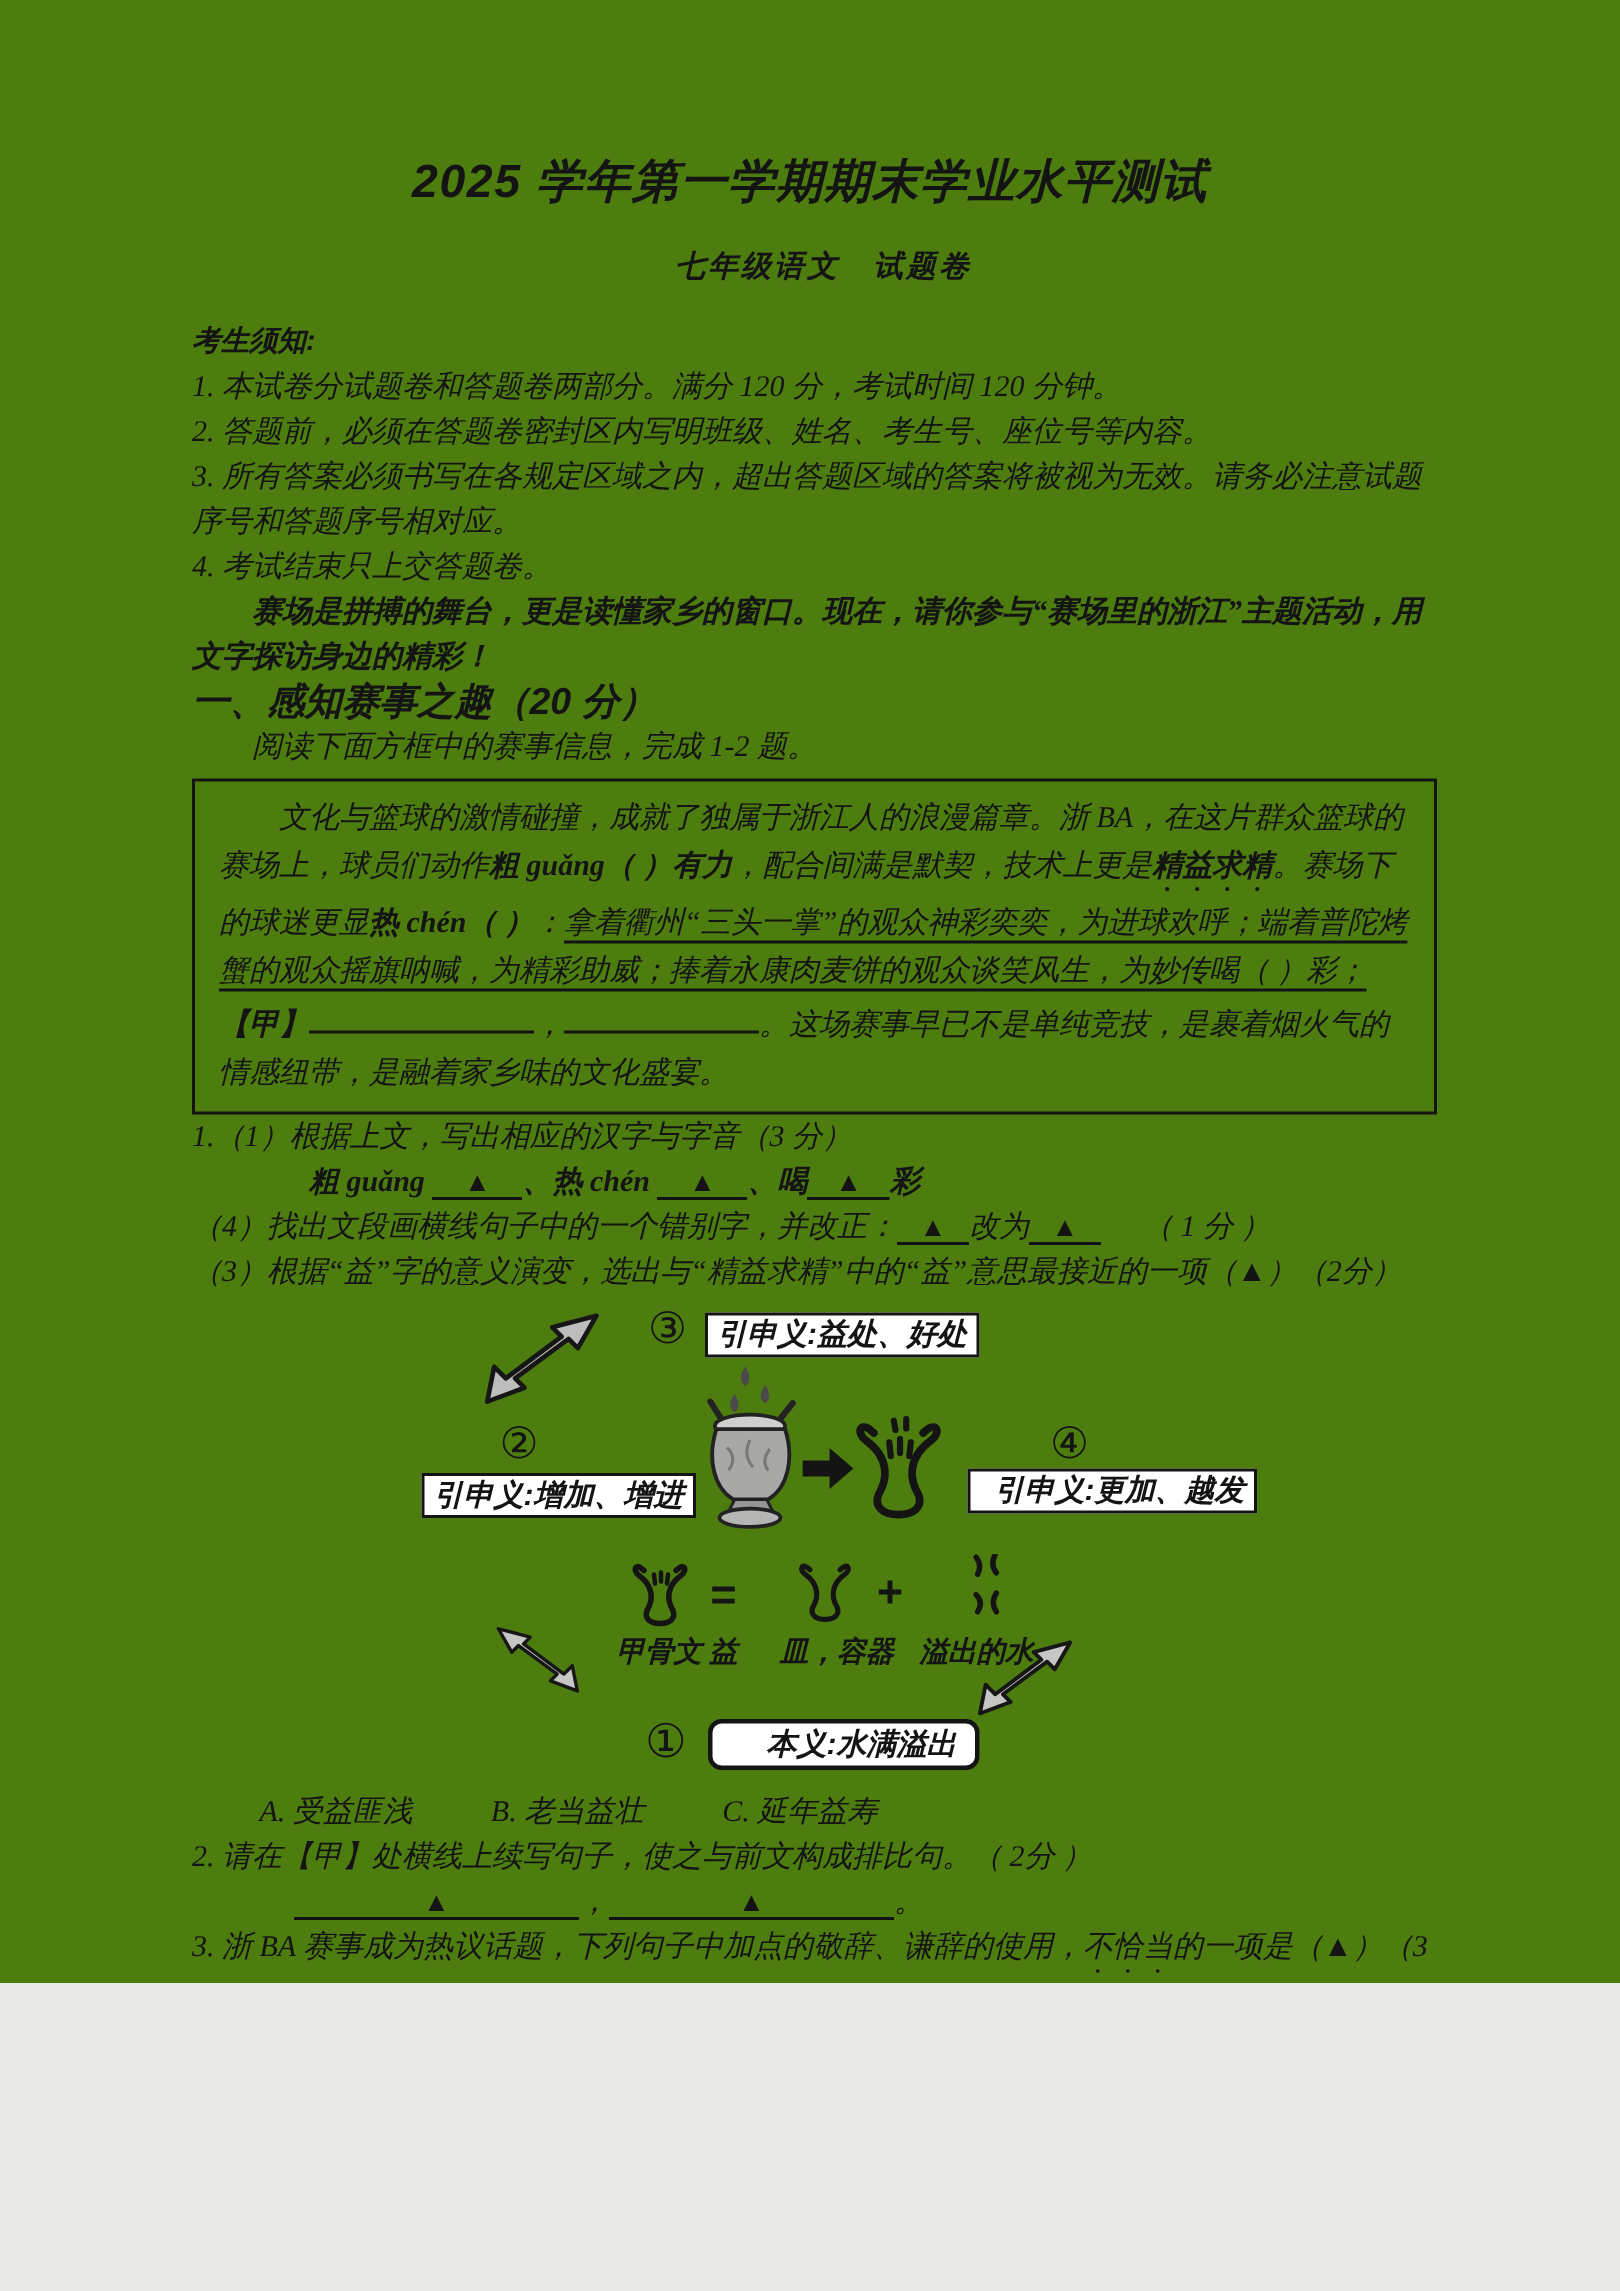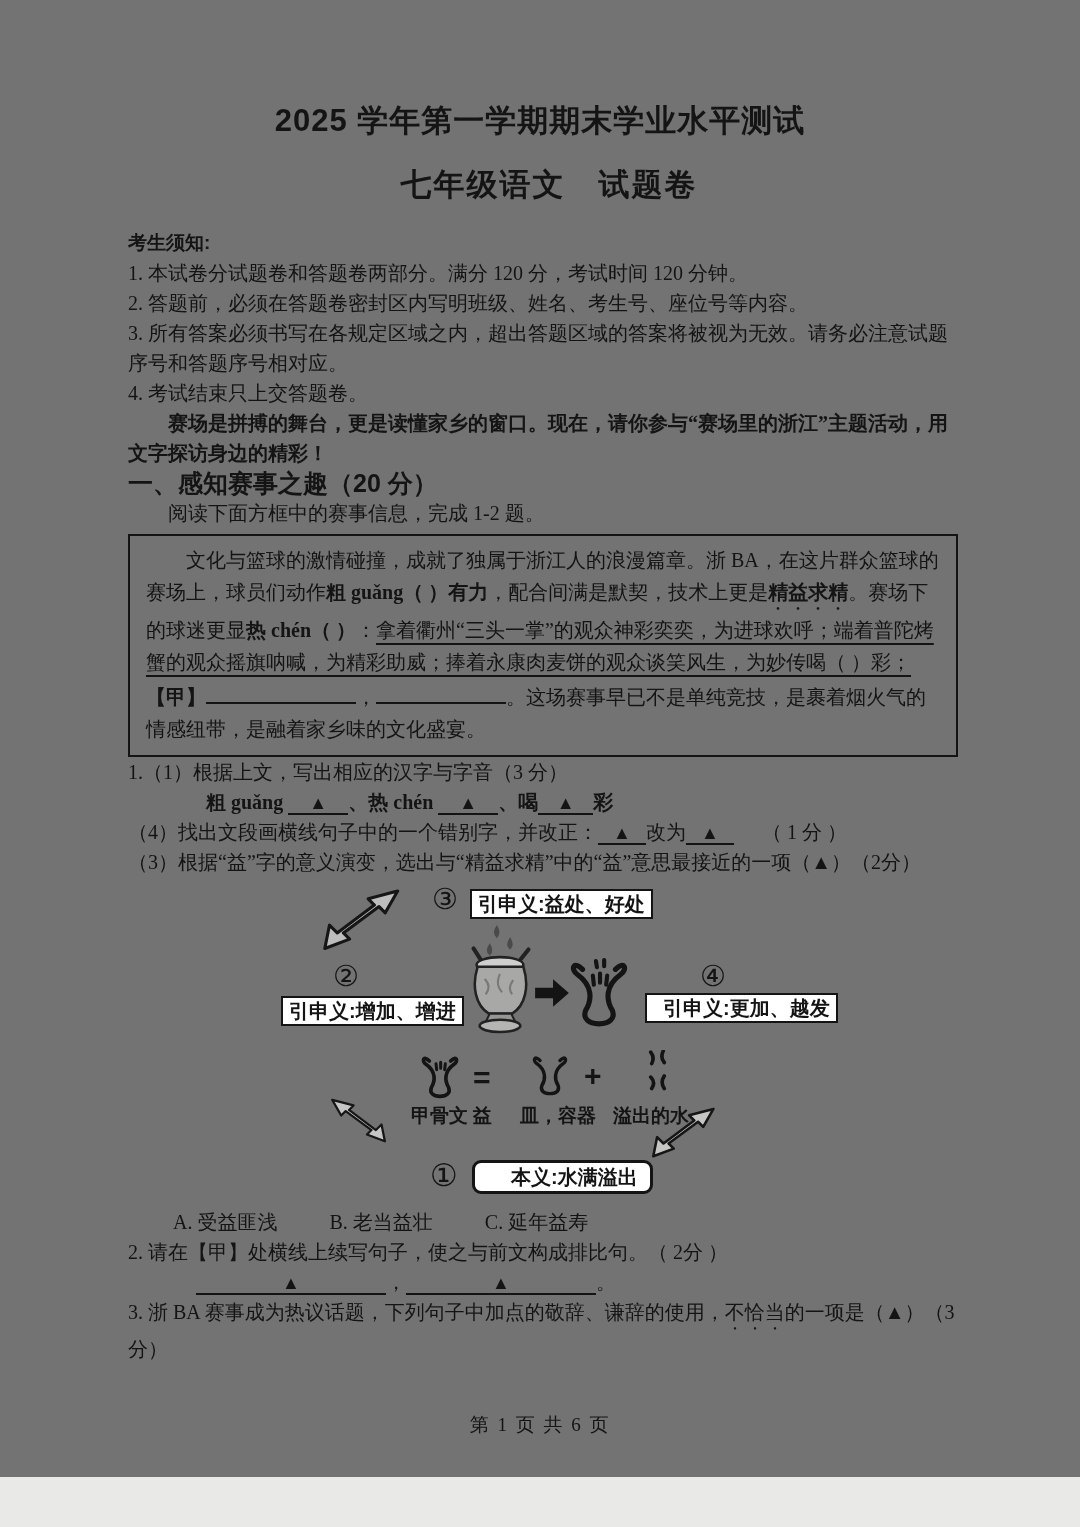--- a/index.html
+++ b/index.html
@@ -1,23 +1,23 @@
 <!DOCTYPE html>
 <html><head>
 <meta charset="utf-8">
 <style>
   html,body{margin:0;padding:0;background:#e9e9e7;}
   .page{
-    position:relative;width:1080px;height:1477px;background:#737373;
+    position:relative;width:1080px;height:1322px;background:#4d7c0f;
     font-family:"Liberation Serif","DejaVu Serif",serif;color:#141414;
-    overflow:hidden;margin:0 auto;
+    overflow:hidden;margin:0 auto;font-style:italic;
   }
   .title1{margin:100px 0 0;text-align:center;font-size:31px;font-weight:700;
           font-family:"Liberation Sans","DejaVu Sans",sans-serif;letter-spacing:1px;}
-  .title2{margin:22px 0 0;text-align:center;font-size:31px;font-weight:700;
+  .title2{margin:22px 0 0;text-align:center;font-size:20px;font-weight:700;
           font-family:"Liberation Sans","DejaVu Sans",sans-serif;letter-spacing:2px;padding-left:18px;}
   .content{padding:0 122px 0 128px;font-size:20px;line-height:30px;}
   .content p{margin:0;}
   .notice-head{margin-top:22px !important;font-weight:700;font-size:19px;
                font-family:"Liberation Sans","DejaVu Sans",sans-serif;}
   .intro{text-indent:2em;font-weight:700;}
   .sec-head{font-weight:700;font-size:25px;font-family:"Liberation Sans","DejaVu Sans",sans-serif;}
   .lead{text-indent:2em;}
   .infobox{border:2.5px solid #141414;margin-top:6px;padding:8px 16px 10px 16px;}
   .infobox p{text-indent:2em;line-height:32px;}

